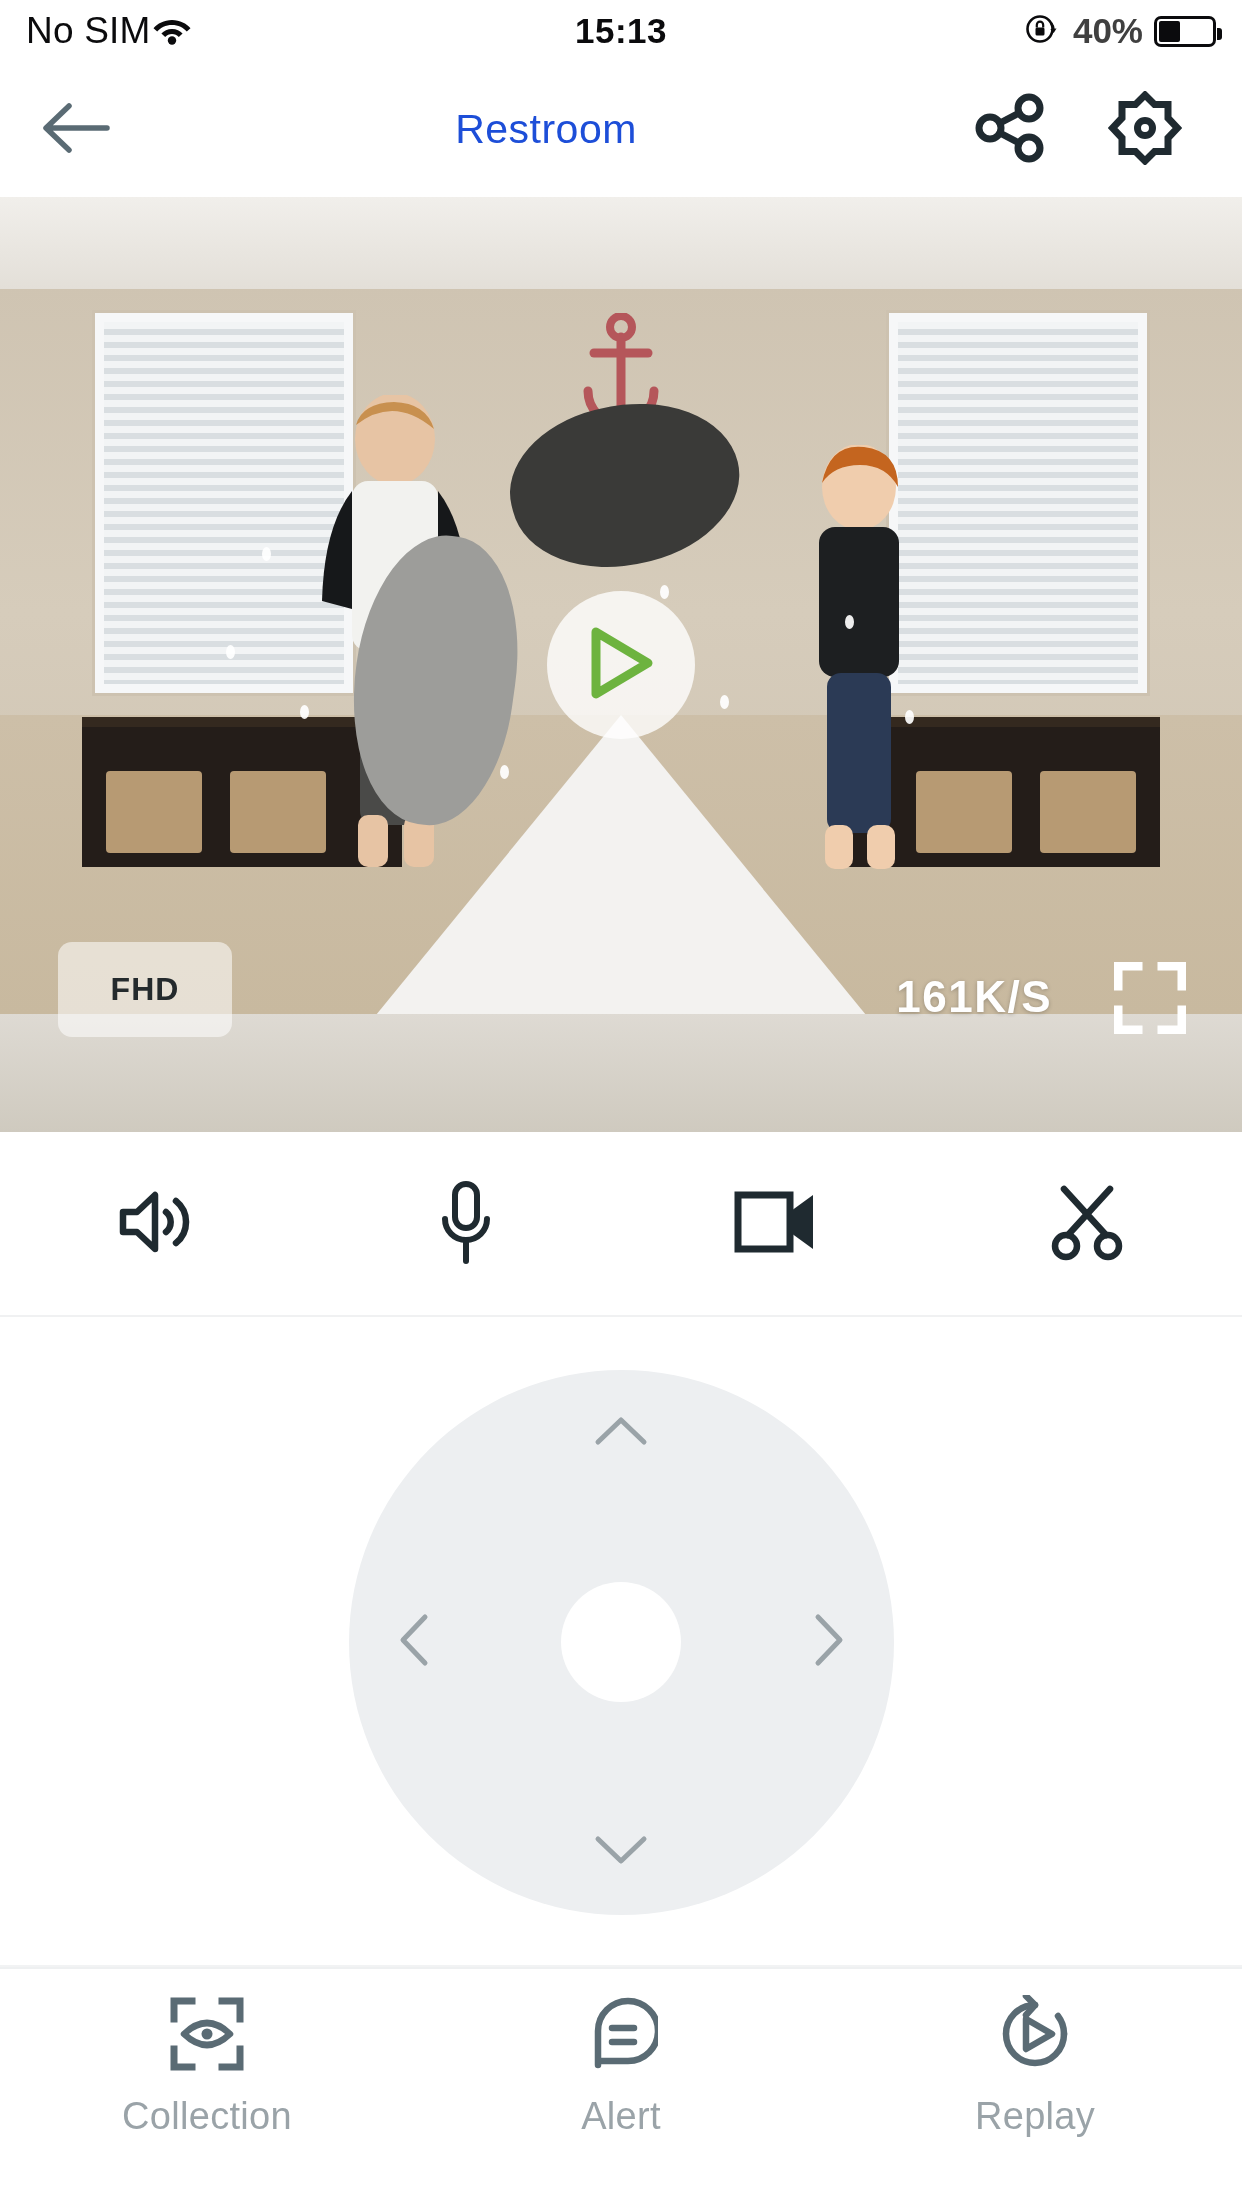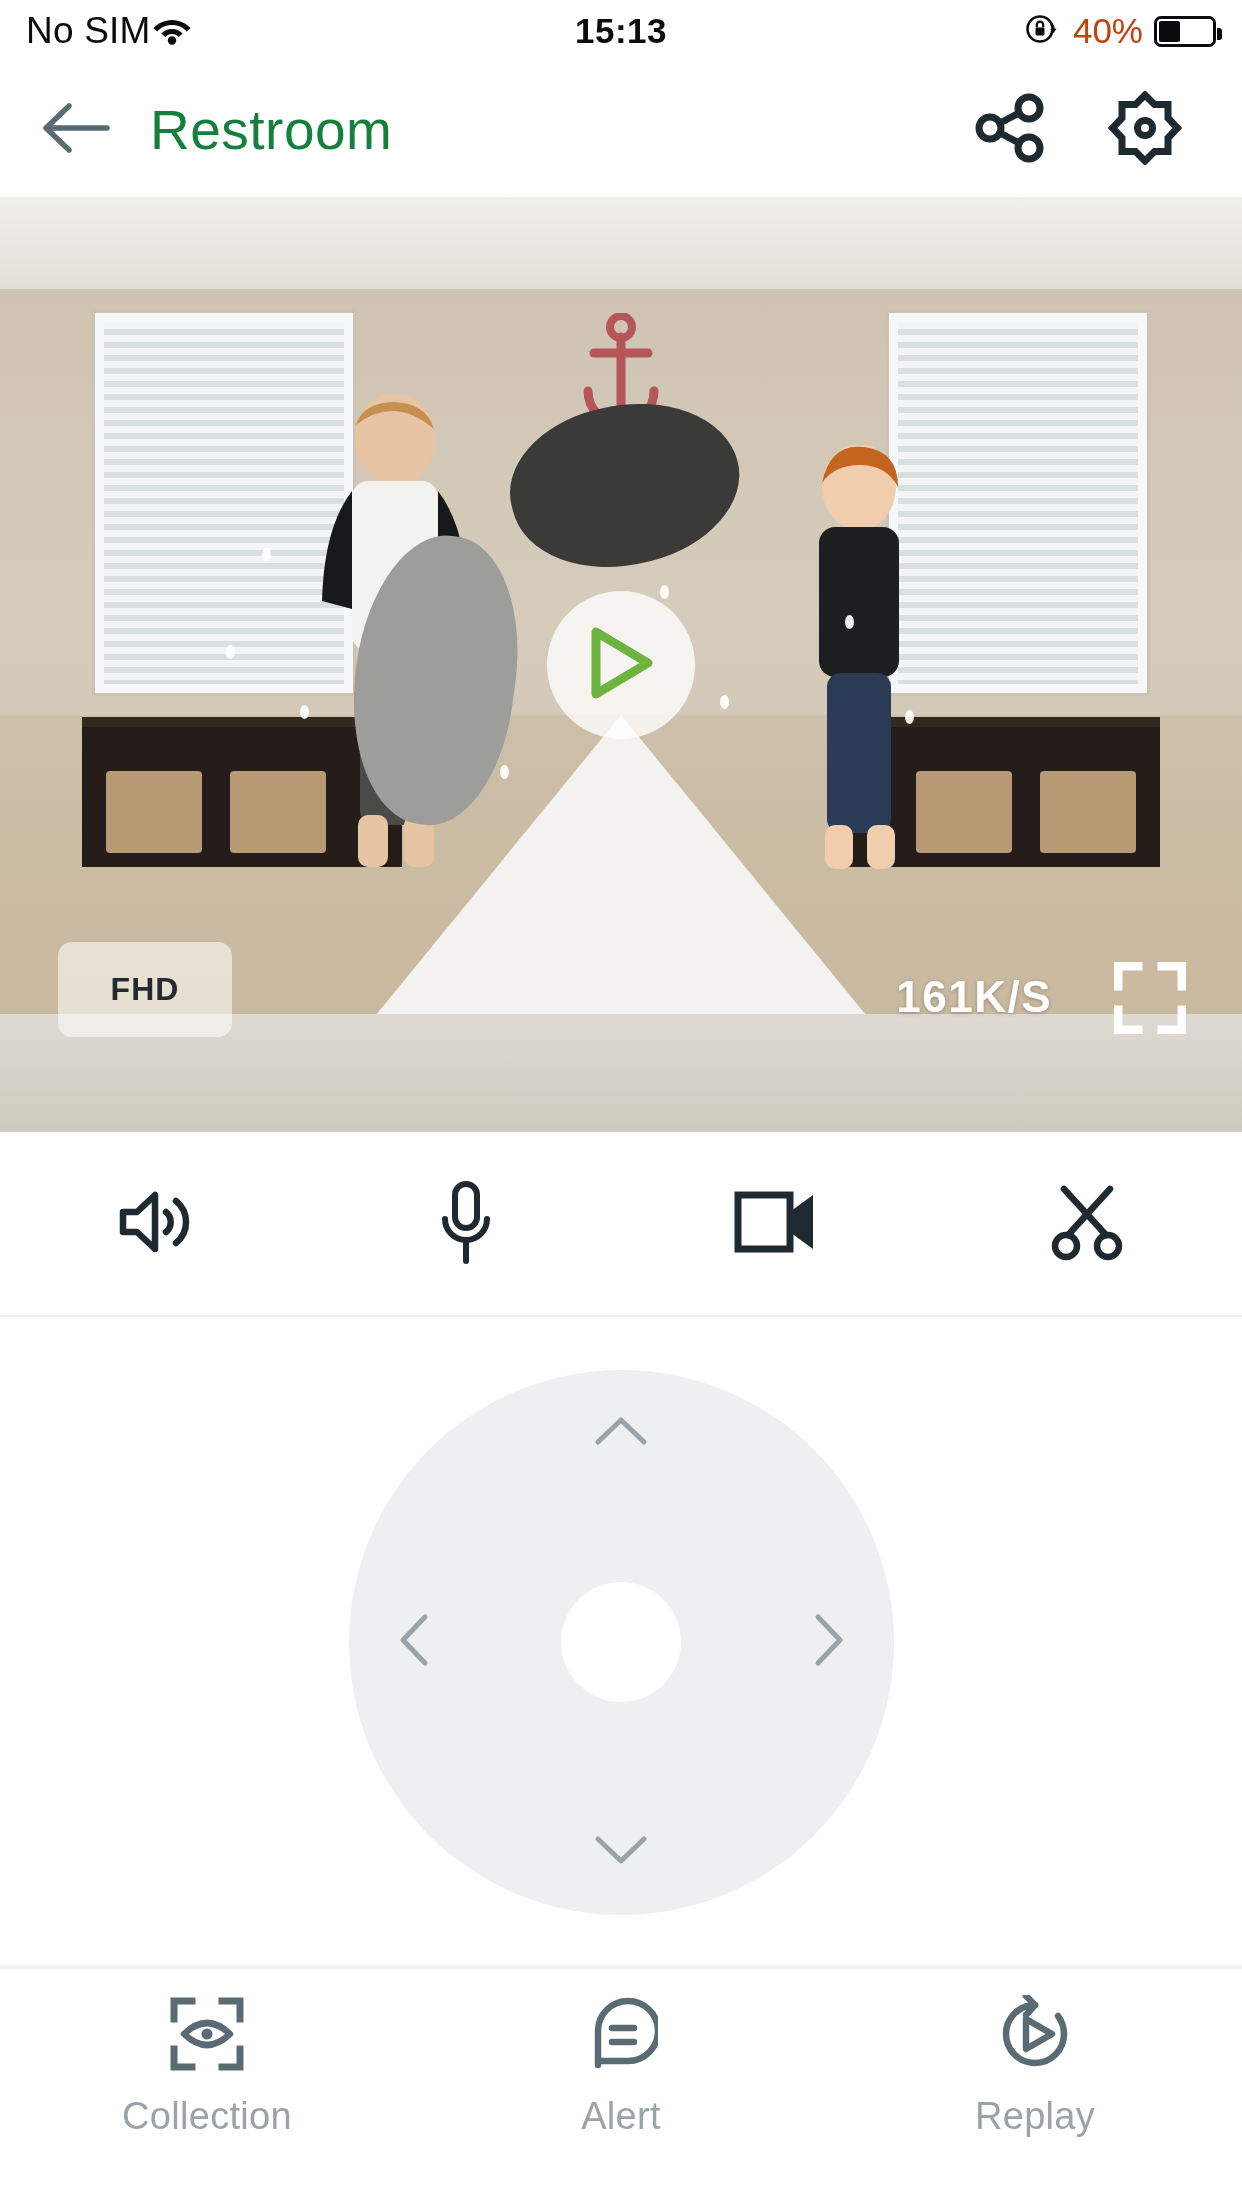--- a/index.html
+++ b/index.html
@@ -15,40 +15,40 @@
   .statusbar {
     position:absolute; top:0; left:0; width:1242px; height:62px;
     display:flex; align-items:center; padding:0 26px;
     background:#fff;
   }
   .sb-left { display:flex; align-items:center; gap:1px; flex:0 0 auto; }
   .sb-carrier { font-size:37px; font-weight:400; color:#0b0b0d; letter-spacing:.2px; }
   .sb-center { position:absolute; left:0; right:0; text-align:center; pointer-events:none; }
   .sb-time { font-size:35px; font-weight:700; color:#0b0b0d; letter-spacing:.5px; }
   .sb-right { margin-left:auto; display:flex; align-items:center; gap:11px; z-index:2; }
-  .sb-batt-text { font-size:35px; font-weight:400; color:#c2410c; }
+  .sb-batt-text { font-size:35px; font-weight:700; color:#404040; }
   .batt-shell {
     width:62px; height:31px; border:3px solid #0b0b0d; border-radius:7px;
     position:relative; display:flex; align-items:center; padding:2px;
   }
   .batt-shell::after {
     content:""; position:absolute; right:-9px; top:9px;
     width:5px; height:12px; background:#0b0b0d; border-radius:0 3px 3px 0;
   }
   .batt-fill { height:100%; background:#0b0b0d; border-radius:2px; }
 
   
   .navbar {
     position:absolute; top:62px; left:0; width:1242px; height:135px;
     display:flex; align-items:center; background:#fff;
   }
   .nav-back { width:150px; display:flex; justify-content:center; align-items:center; }
   .nav-title {
-    flex:1; font-size:55px; font-weight:400;
-    color:#15803d; letter-spacing:.5px;
+    flex:1; text-align:center; font-size:41px; font-weight:400;
+    color:#1d4ed8; letter-spacing:.5px;
   }
   .nav-actions { width:300px; display:flex; justify-content:space-around;
                  align-items:center; padding-right:30px; }
   .nav-icon { width:92px; height:92px; display:flex; align-items:center; justify-content:center; }
 
   
   .video-wrap {
     position:absolute; top:197px; left:0; width:1242px; height:935px;
     overflow:hidden; background:#cfc9c0;
   }

